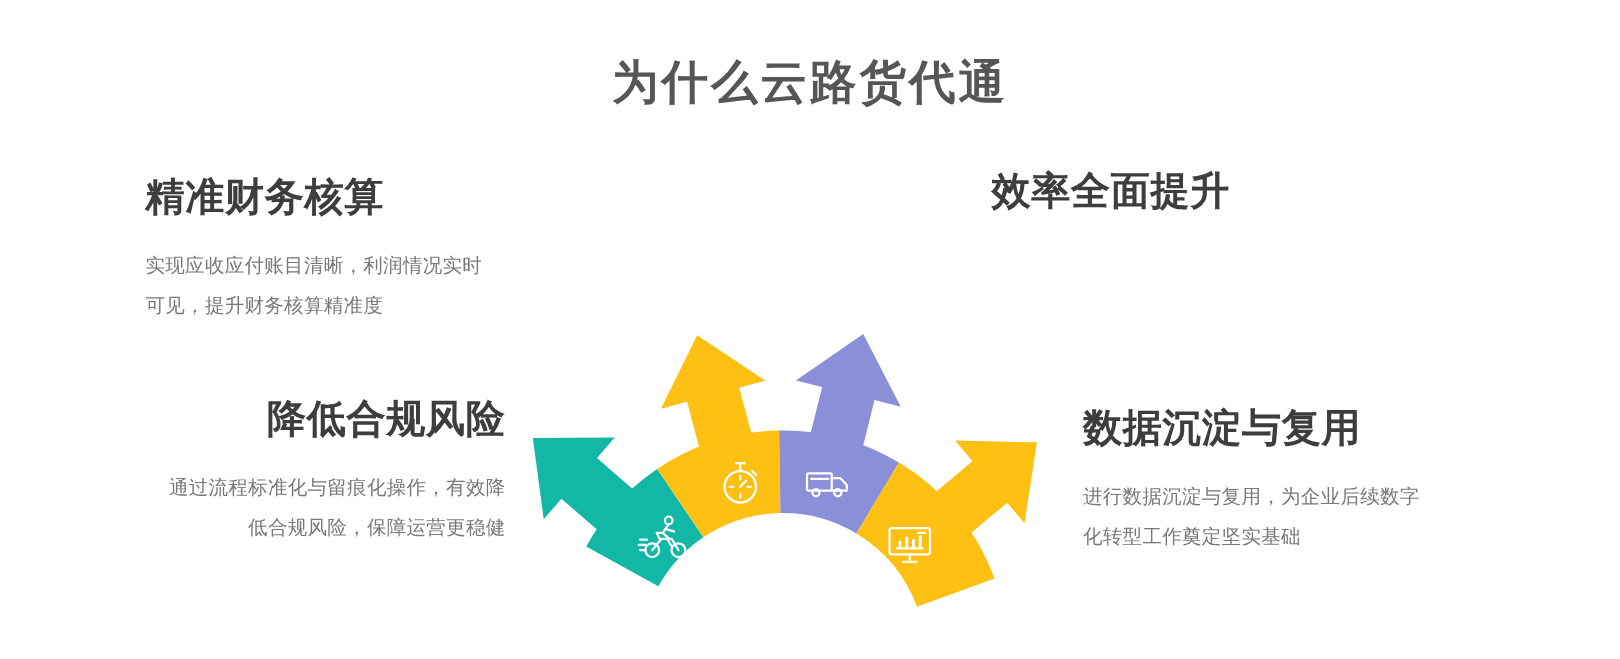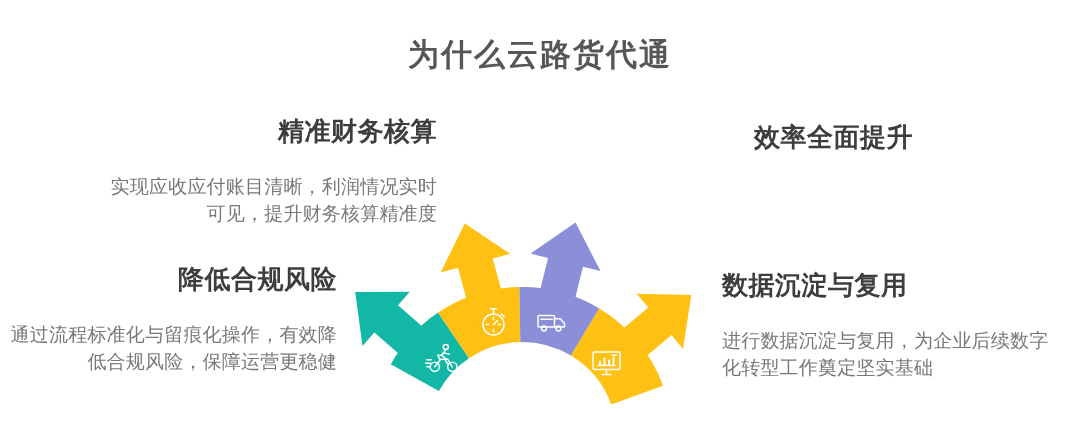--- a/index.html
+++ b/index.html
@@ -7,25 +7,25 @@
     position:relative;width:1080px;height:439px;background:#ffffff;overflow:hidden;
     font-family:"Liberation Sans","DejaVu Sans",sans-serif;
   }
   .main-title{
     position:absolute;top:34px;left:0;width:100%;text-align:center;
     font-size:31px;font-weight:700;color:#565656;letter-spacing:2px;
   }
   .feature{position:absolute;}
   .feature-title{font-size:26px;font-weight:700;color:#3d3d3d;letter-spacing:.5px;}
   .feature-body{
-    margin-top:24px;font-size:19px;line-height:27px;color:#787878;
+    margin-top:14px;font-size:13px;line-height:27px;color:#787878;
     white-space:pre-line;letter-spacing:.2px;
   }
-  .f-tl{top:114px;right:643px;width:340px;text-align:right;}
-  .f-tr{top:120px;left:568px;width:345px;text-align:right;}
+  .f-tl{top:114px;right:643px;width:340px;text-align:left;}
+  .f-tr{top:110px;left:568px;width:345px;text-align:center;}
   .f-ml{top:262px;right:743px;width:340px;text-align:right;}
   .f-mr{top:268px;left:722px;width:360px;text-align:left;}
   #fan{position:absolute;left:0;top:0;}
   .watermark{
     position:absolute;left:718px;top:374px;display:flex;align-items:center;gap:9px;
   }
   .watermark-text{
     font-size:25px;color:#b6b6b6;letter-spacing:2px;font-weight:500;white-space:nowrap;
   }
 </style>

